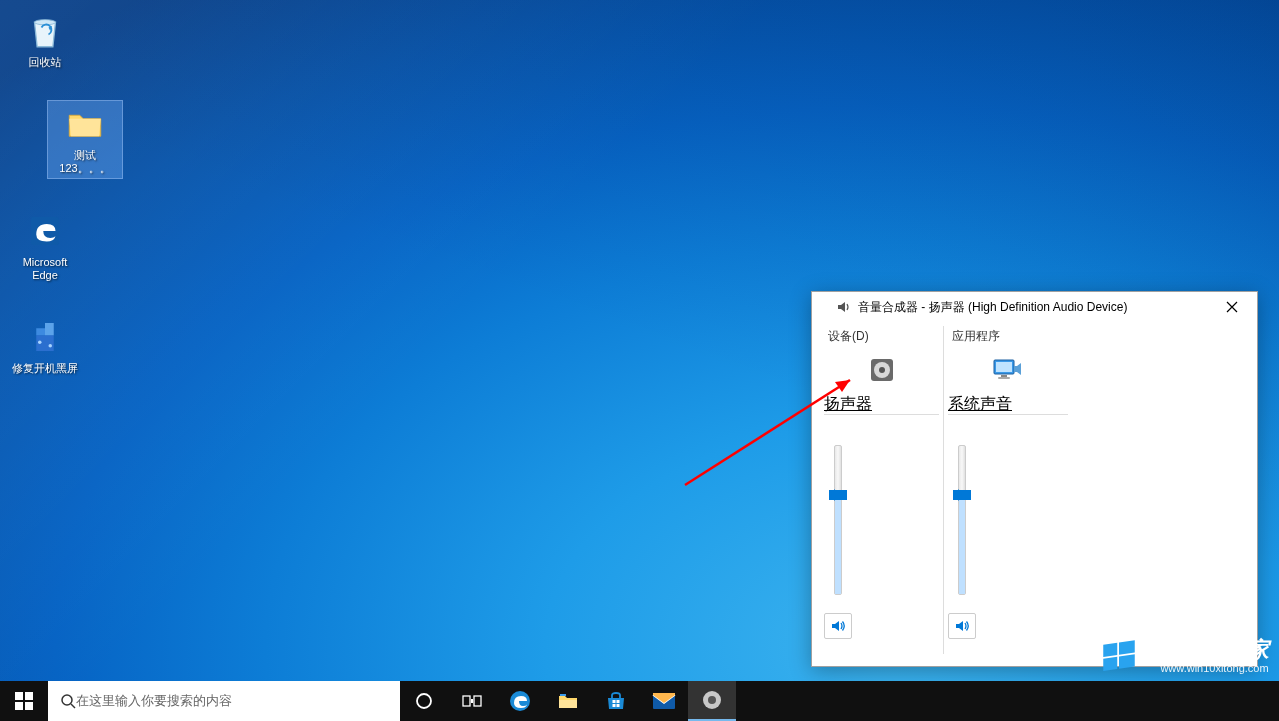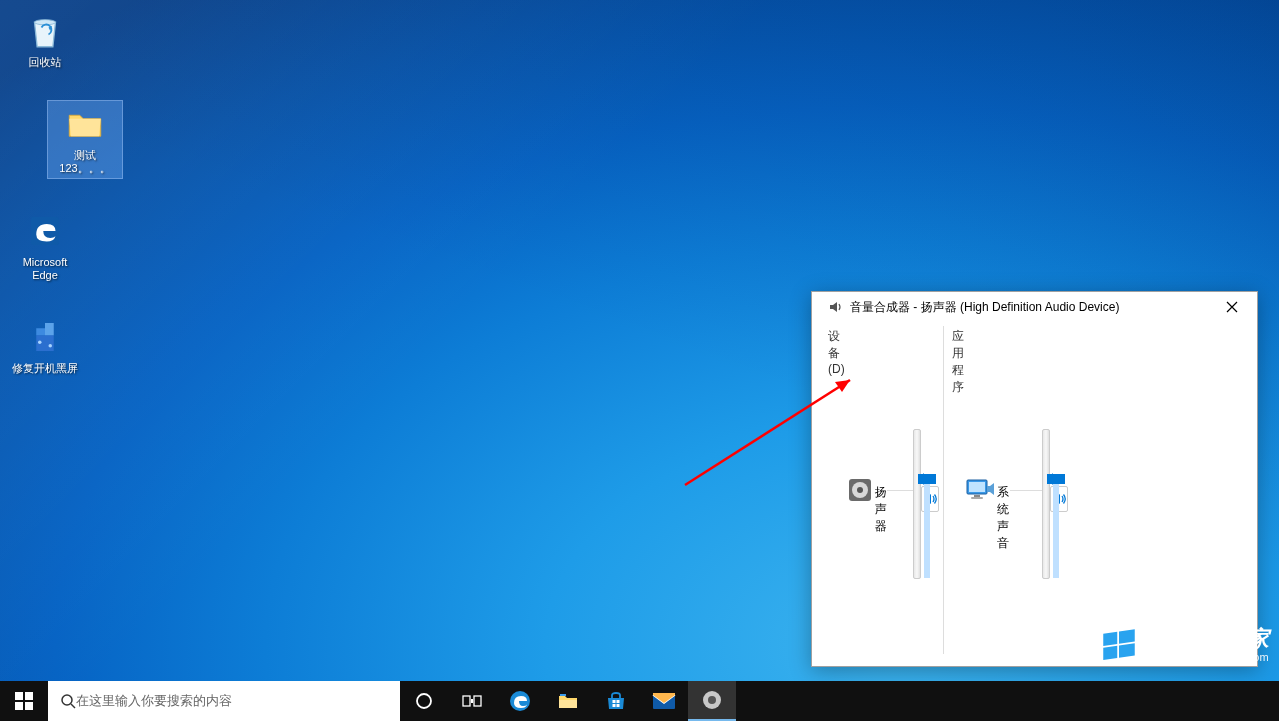--- a/index.html
+++ b/index.html
@@ -30,45 +30,45 @@
 
 .mixer {
   position: absolute;
   left: 811px; top: 291px;
   width: 447px; height: 376px;
   background: #fff;
   border: 1px solid #a0a0a0;
   display: flex; flex-direction: column;
   box-shadow: 0 4px 20px rgba(0,0,0,0.3);
 }
-.mixer-title { height: 30px; display:flex; align-items:center; padding:0 4px 0 16px; font-size:12px; color:#000; }
+.mixer-title { height: 30px; display:flex; align-items:center; padding:0 4px 0 24px; font-size:12px; color:#000; }
 .mixer-title .ti { width:16px; height:16px; margin-right:6px; }
 .mixer-title .txt { flex:1; }
 .mixer-close { width:42px; height:28px; display:flex; align-items:center; justify-content:center; cursor:pointer; }
 .mixer-body { flex:1; display:flex; padding: 4px 12px 12px 12px; }
-.mixer-col { display:flex; flex-direction:row; align-items:center; }
+.mixer-col { display:flex; flex-direction:column; }
 .col-device { width: 120px; border-right:1px solid #ddd; margin-right:4px; padding-right:4px; }
 .col-app { width: 120px; }
 .col-header { font-size:12px; color:#333; align-self:flex-start; padding:2px 0 8px 4px; height:26px; }
 .col-icon { height:36px; display:flex; align-items:center; justify-content:center; }
-.col-label { font-size:12px; margin-top:6px; height:18px; }
+.col-label { font-size:16px; margin-top:6px; height:18px;text-decoration:underline; }
 .slider-zone { margin-top:28px; width:28px; height:150px; position:relative; display:flex; justify-content:center; }
 .slider-track { width:8px; height:150px; background:linear-gradient(to right,#e8e8e8,#f8f8f8,#e0e0e0); border:1px solid #ccc; border-radius:2px; }
 .slider-thumb { position:absolute; width:18px; height:10px; background:#0078d7; top:45px; left:5px; }
 .slider-thumb::before { content:""; position:absolute; left:-6px; top:-1px; border:6px solid transparent; border-right:6px solid #0078d7; }
 .fill { position:absolute; width:6px; background:#bfe0ff; bottom:1px; left:11px; height:100px; }
 .mute-btn { margin-top:18px; width:28px; height:26px; border:1px solid #ccc; border-radius:2px; display:flex; align-items:center; justify-content:center; cursor:pointer; }
 .mute-btn svg { width:16px; height:16px; }
 .col-hr { height:1px; width:100%; background:#ddd; margin:2px 0; }
 
 
 .arrow-ann { position:absolute; pointer-events:none; }
 
 
-.watermark { position:absolute; right:10px; bottom:15px; display:flex; align-items:center; gap:20px; color:#fff; }
+.watermark { position:absolute; right:10px; bottom:4px; display:flex; align-items:center; gap:20px; color:#fff; }
 .watermark .wlogo { width:42px; height:42px; }
 .watermark .wtext { display:flex; flex-direction:column; line-height:1.1; }
 .watermark .big { font-size:22px; font-weight:600; font-style:italic; }
 .watermark .small { font-size:11px; opacity:.9; }
 
 
 .taskbar { position:absolute; bottom:0; left:0; width:100%; height:40px; background:#101010; display:flex; align-items:stretch; }
 .tb-btn { width:48px; display:flex; align-items:center; justify-content:center; cursor:pointer; }
 .tb-btn.active { background:#333; border-bottom:2px solid #76b9ed; }
 .start svg { width:18px; height:18px; }

